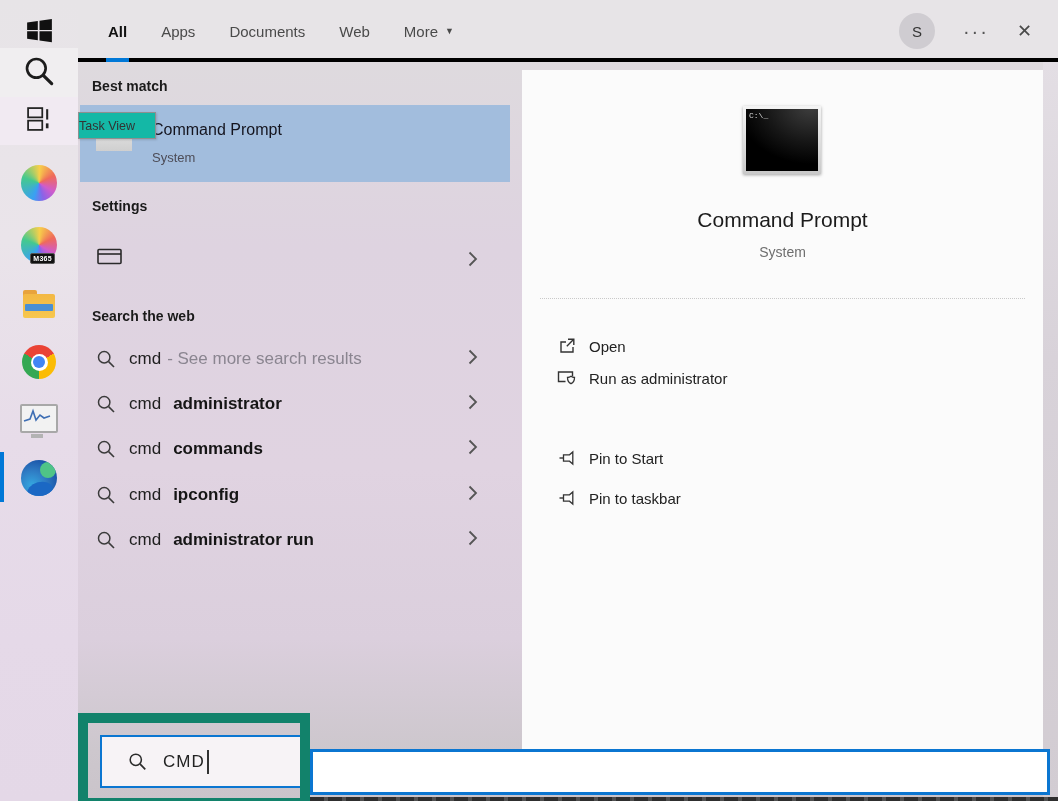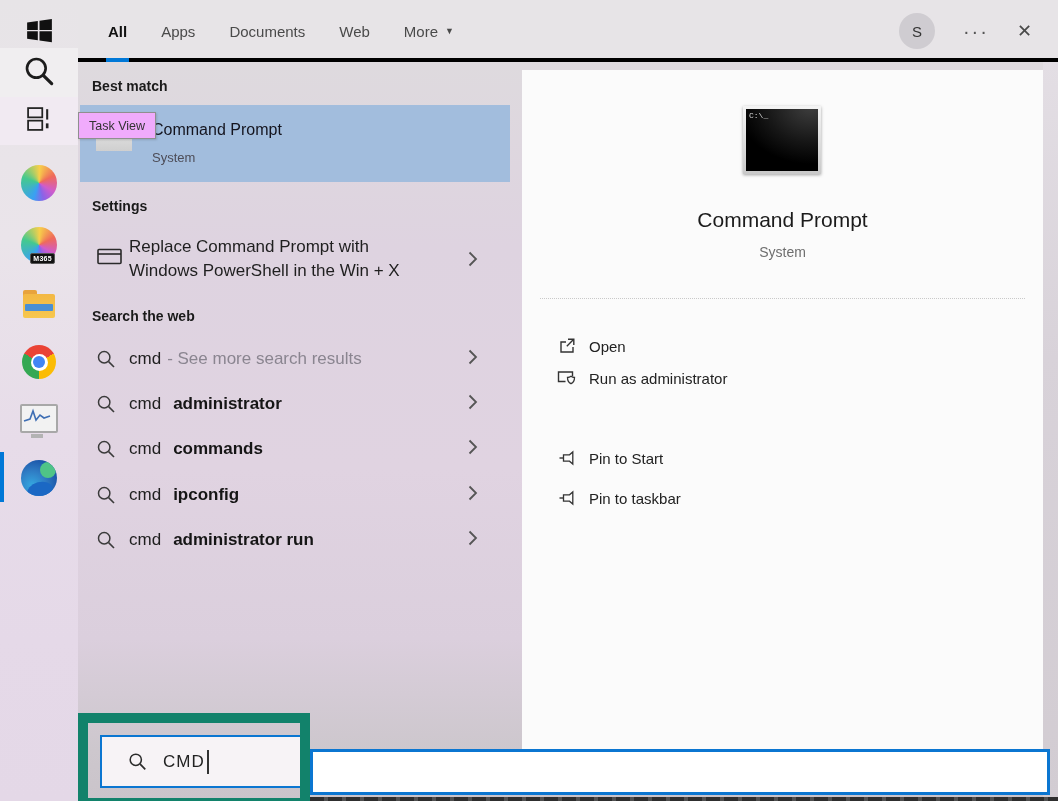--- a/index.html
+++ b/index.html
@@ -111,23 +111,23 @@
   .menu-search .val{margin-left:16px;font-size:17px;color:#222;letter-spacing:1px;}
   .caret{display:inline-block;width:2px;height:24px;background:#333;margin-left:2px;vertical-align:middle;animation:blink 1.1s steps(1) infinite;}
   @keyframes blink{50%{opacity:0;}}
   
   .annotation{
     position:absolute;left:78px;top:713px;width:232px;height:95px;
     border:10px solid #12826b;box-sizing:border-box;z-index:60;pointer-events:none;
   }
   
   .tooltip{
-    position:absolute;left:78px;top:112px;width:78px;height:27px;background:#f0abfc;
+    position:absolute;left:78px;top:112px;width:78px;height:27px;background:#14b8a6;
     border:1px solid #8f8f8f;box-sizing:border-box;z-index:70;
-    display:flex;align-items:center;justify-content:center;font-size:12.5px;color:#333;
+    display:flex;align-items:center;font-size:12.5px;color:#333;
     box-shadow:1px 1px 2px rgba(0,0,0,.15);
   }
 </style>
 </head>
 <body>
 
 <div class="flyout-bg"></div>
 
 <div class="taskbar">
   <div class="tb-btn" style="top:8px;height:48px;">
@@ -230,24 +230,20 @@
   </div>
 
   <div class="section-label" style="top:136px;">Settings</div>
 
   <div class="settings-row">
     <span class="s-icon">
       <svg width="25" height="17" viewBox="0 0 25 17">
           <rect x="1" y="1.5" width="23" height="14" rx="1" fill="none" stroke="#2a2a2a" stroke-width="1.6"></rect>
           <line x1="1" y1="6" x2="24" y2="6" stroke="#2a2a2a" stroke-width="1.6"></line>
         </svg>
-    </span>
-    <span class="settings-text">
-      <span style="display:block;">Replace Command Prompt with</span>
-      <span style="display:block;">Windows PowerShell in the Win + X</span>
     </span>
     <span class="chev">
       <svg width="10" height="16" viewBox="0 0 10 16">
           <polyline points="1.5,1.5 8,8 1.5,14.5" fill="none" stroke="#555" stroke-width="1.8"></polyline>
         </svg>
     </span>
   </div>
 
   <div class="section-label" style="top:246px;">Search the web</div>
 

